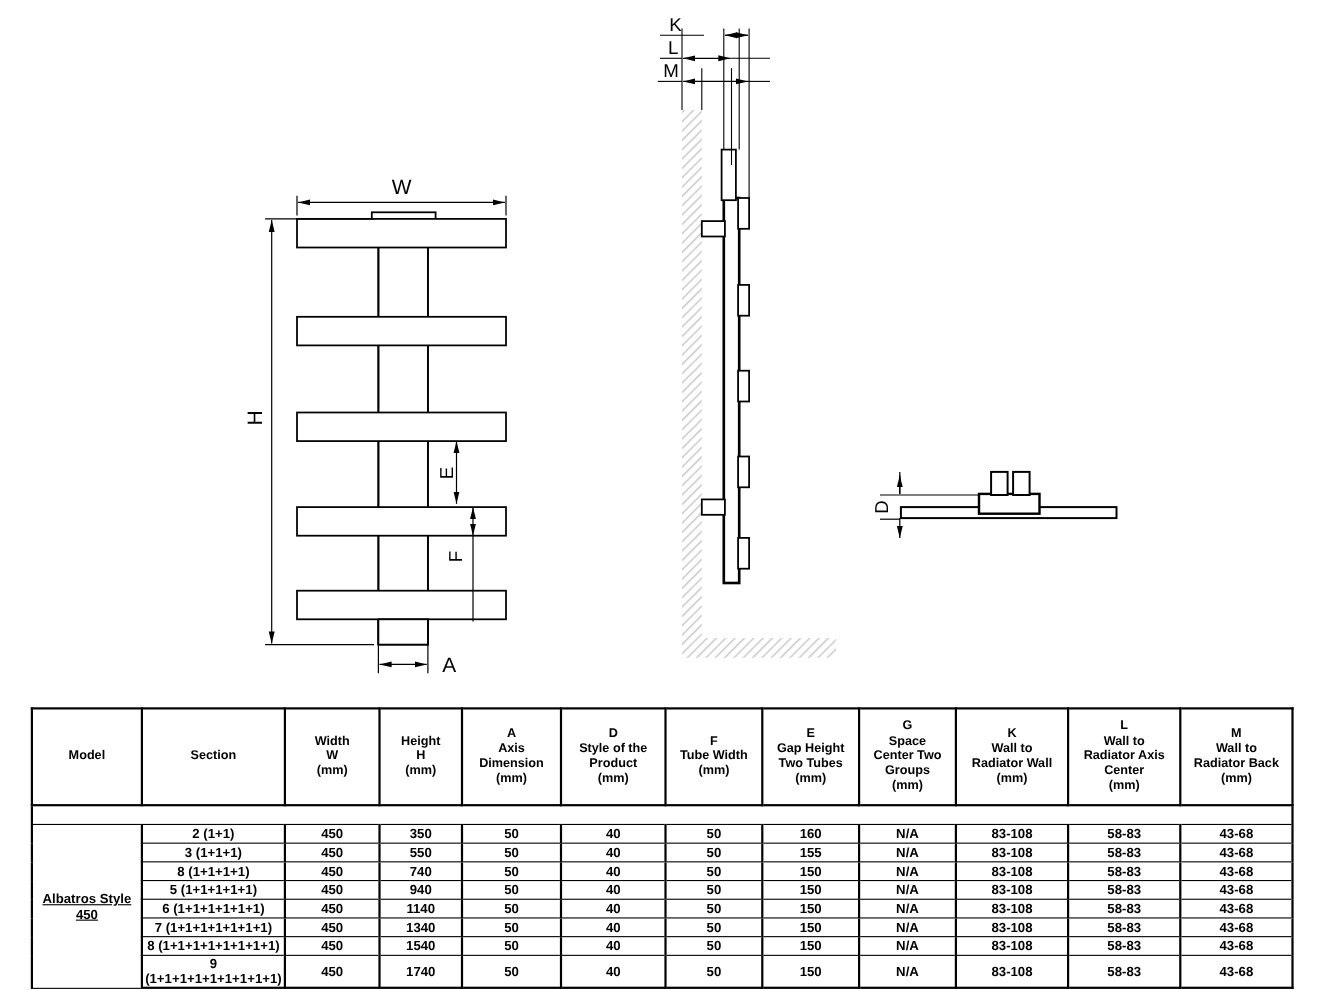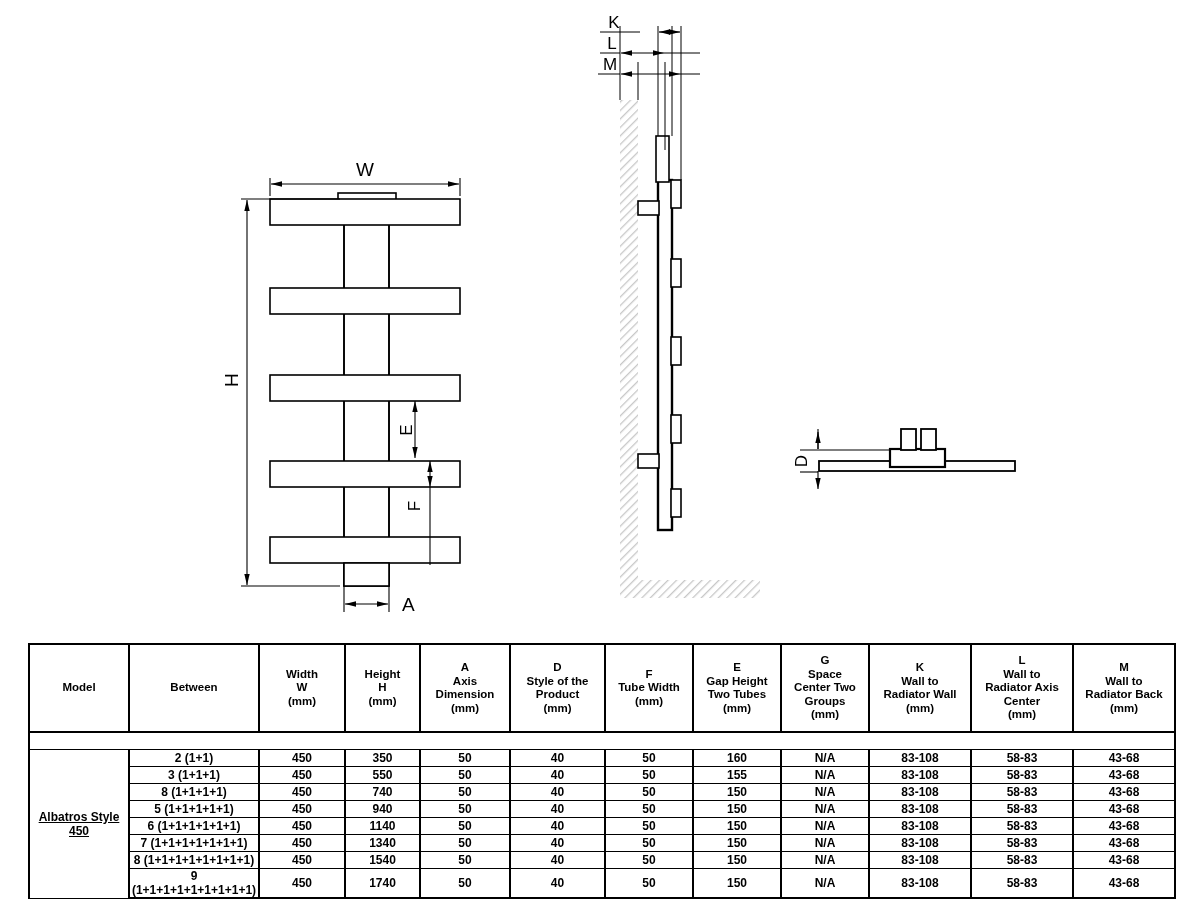--- a/index.html
+++ b/index.html
@@ -187,21 +187,21 @@
         <col style="width:102px">
           <col style="width:102px">
           <col style="width:102px">
       </colgroup>
       <thead>
         <tr>
           <th>
             <span class="hdr-line">Model</span>
           </th>
           <th>
-            <span class="hdr-line">Between</span>
+            <span class="hdr-line">Section</span>
           </th>
           <th>
             <span class="hdr-line">Width</span>
             <span class="hdr-line">W</span>
             <span class="hdr-line">(mm)</span>
           </th>
           <th>
             <span class="hdr-line">Height</span>
             <span class="hdr-line">H</span>
             <span class="hdr-line">(mm)</span>

